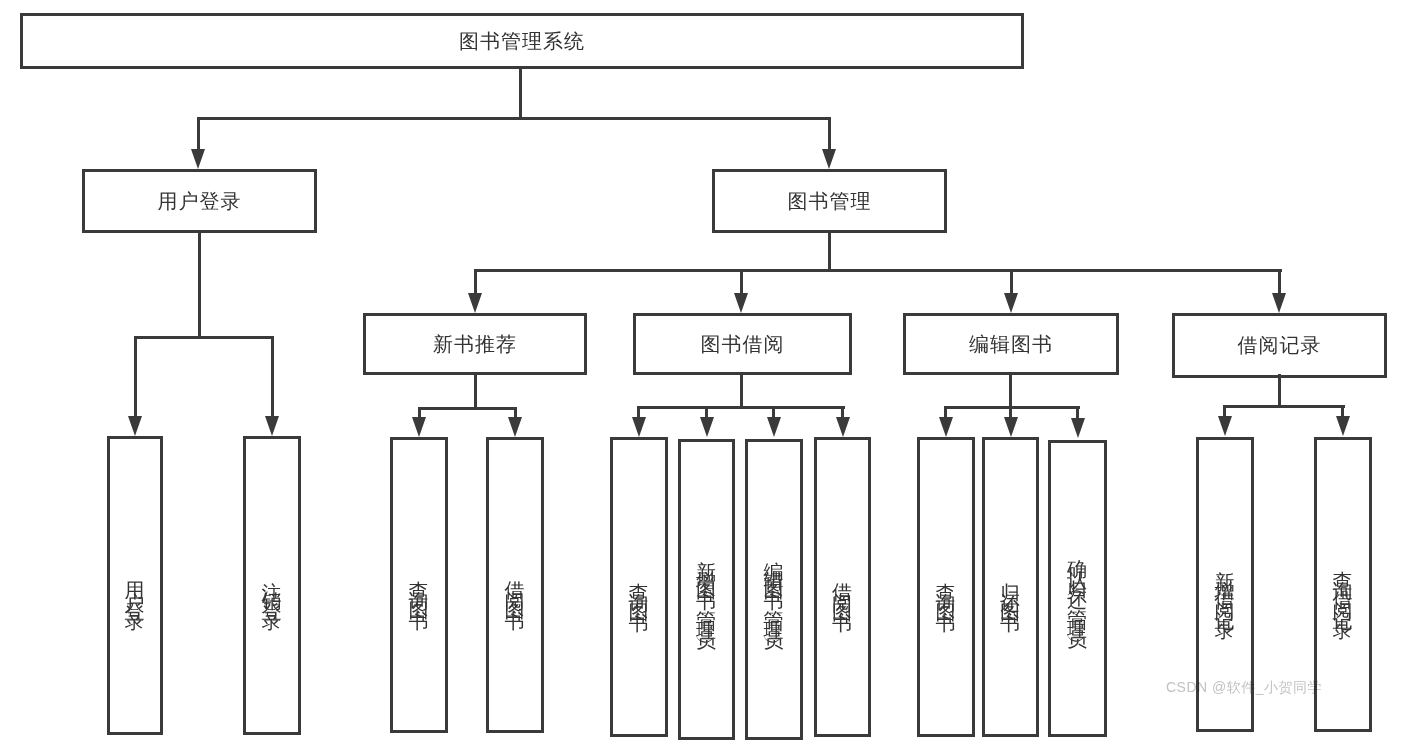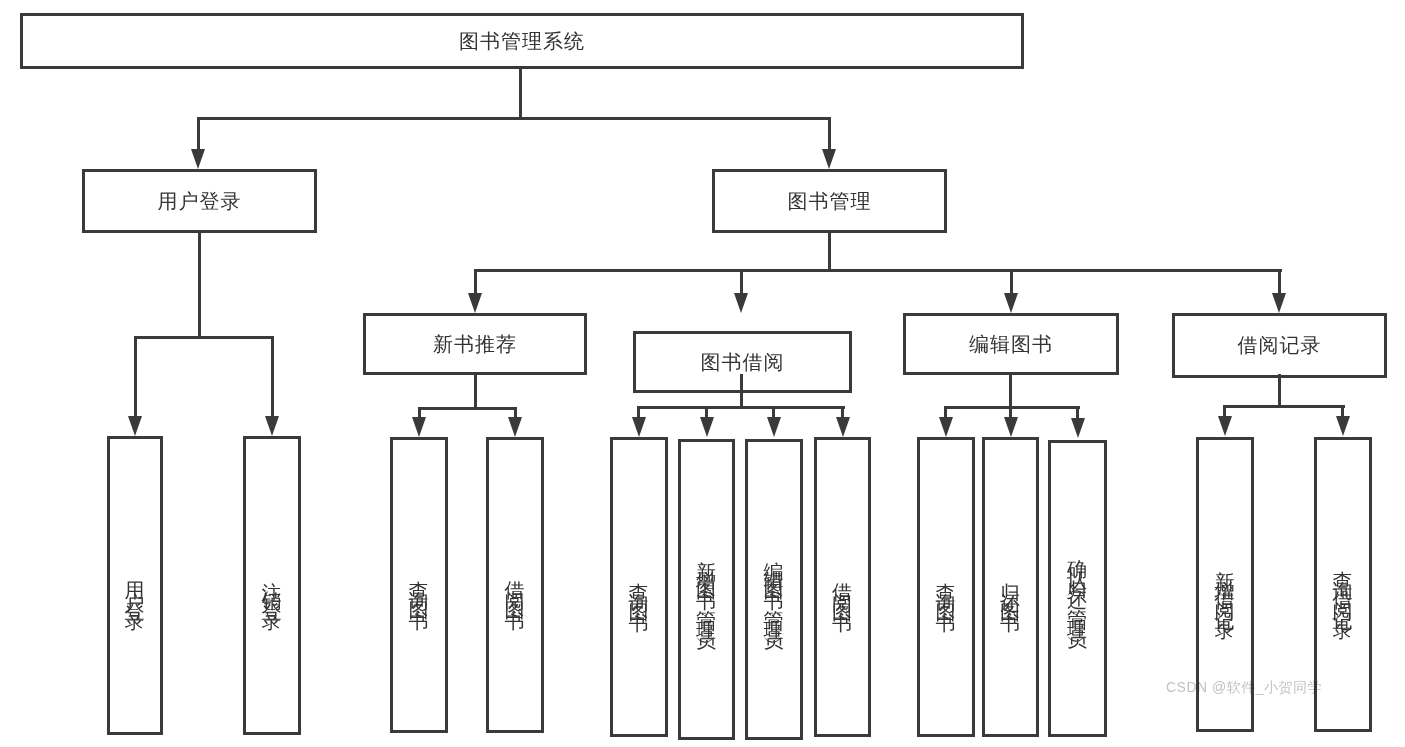--- a/index.html
+++ b/index.html
@@ -64,21 +64,21 @@
   </div>
 
   <div class="box hbox" style="left:363px;top:313px;width:224px;height:62px">
     <span>新书推荐</span>
   </div>
 
   <div class="box hbox" style="left:712px;top:169px;width:235px;height:64px">
     <span>图书管理</span>
   </div>
 
-  <div class="box hbox" style="left:633px;top:331px;width:219px;height:62px">
+  <div class="box hbox" style="left:633px;top:313px;width:219px;height:62px">
     <span>图书借阅</span>
   </div>
 
   <div class="box hbox" style="left:903px;top:313px;width:216px;height:62px">
     <span>编辑图书</span>
   </div>
 
   <div class="box hbox" style="left:1172px;top:313px;width:215px;height:65px">
     <span>借阅记录</span>
   </div>

